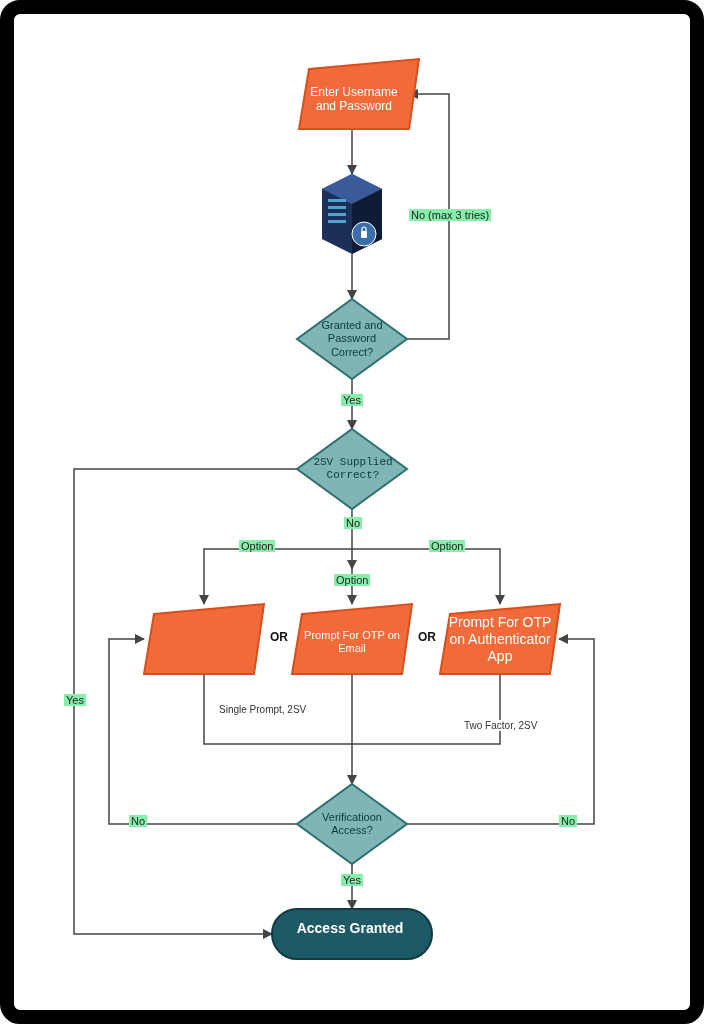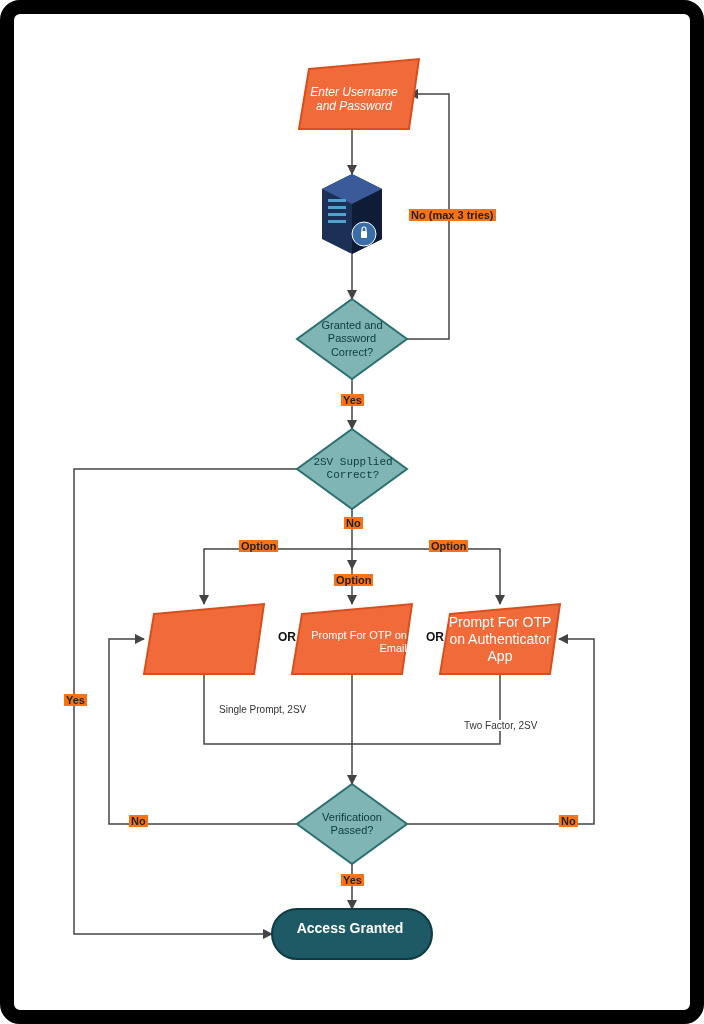--- a/index.html
+++ b/index.html
@@ -3,25 +3,25 @@
 <meta charset="utf-8">
 <style>
   html,body{margin:0;padding:0;background:#fff;}
   .frame{
     width:704px;height:1024px;box-sizing:border-box;
     border:14px solid #000;border-radius:20px;
     position:relative;background:#fff;overflow:hidden;
     font-family:Arial,Helvetica,sans-serif;
   }
   .edge-label{
-    position:absolute;font-size:11px;font-weight:700;color:#222;
-    background:#f97316;padding:0 2px;white-space:nowrap;
+    position:absolute;font-size:11px;font-weight:400;color:#222;
+    background:#86efac;padding:0 2px;white-space:nowrap;
   }
   .or-label{
-    position:absolute;font-size:12px;font-weight:700;color:#111;margin-left:8px;
+    position:absolute;font-size:12px;font-weight:700;color:#111;
   }
   .note-label{
     position:absolute;font-size:10px;color:#333;background:#fff;
   }
   .io-text,.dec-text,.term-text{
     position:absolute;text-align:center;color:#fff;font-size:12px;
     line-height:1.2;display:flex;align-items:center;justify-content:center;
   }
   .dec-text{font-size:11px;}
   .term-text{font-size:14px;font-weight:600;}
@@ -92,30 +92,30 @@
 
   <path d="M288,600 L398,590 L388,660 L278,660 Z" fill="#f16b3a" stroke="#d84f1f" stroke-width="2"></path>
 
   <path d="M436,600 L546,590 L536,660 L426,660 Z" fill="#f16b3a" stroke="#d84f1f" stroke-width="2"></path>
 
   <polygon points="338,770 393,810 338,850 283,810" fill="#7fb5b5" stroke="#2d6f6f" stroke-width="2"></polygon>
 
   <rect x="258" y="895" width="160" height="50" rx="25" ry="25" fill="#1d5a66" stroke="#0e3a42" stroke-width="2"></rect>
 </svg>
 
-<div class="io-text" style="left:290px;top:60px;width:100px;height:50px;font-style:italic;">Enter Username and Password</div>
+<div class="io-text" style="left:290px;top:60px;width:100px;height:50px;">Enter Username and Password</div>
 
 <div class="dec-text" style="left:293px;top:303px;width:90px;height:44px;color:#0d3a3a;">Granted and Password Correct?</div>
 
 <div class="dec-text" style="left:294px;top:437px;width:90px;height:36px;color:#0d3a3a;font-family:Liberation Mono, monospace;">2SV Supplied Correct?</div>
 
-<div class="io-text" style="left:283px;top:603px;width:110px;height:50px;font-size:11px;text-align:right;">Prompt For OTP on Email</div>
+<div class="io-text" style="left:283px;top:603px;width:110px;height:50px;font-size:11px;">Prompt For OTP on Email</div>
 <div class="io-text" style="left:431px;top:598px;width:110px;height:55px;font-size:14px;">Prompt For OTP on Authenticator App</div>
 
-<div class="dec-text" style="left:293px;top:793px;width:90px;height:34px;color:#0d3a3a;">Verificatioon Passed?</div>
+<div class="dec-text" style="left:293px;top:793px;width:90px;height:34px;color:#0d3a3a;">Verificatioon Access?</div>
 
 <div class="term-text" style="left:256px;top:895px;width:160px;height:38px;">Access Granted</div>
 
 <div class="edge-label" style="left:395px;top:195px;">No (max 3 tries)</div>
 <div class="edge-label" style="left:327px;top:380px;">Yes</div>
 <div class="edge-label" style="left:330px;top:503px;">No</div>
 
 <div class="edge-label" style="left:225px;top:526px;">Option</div>
 <div class="edge-label" style="left:320px;top:560px;">Option</div>
 <div class="edge-label" style="left:415px;top:526px;">Option</div>

